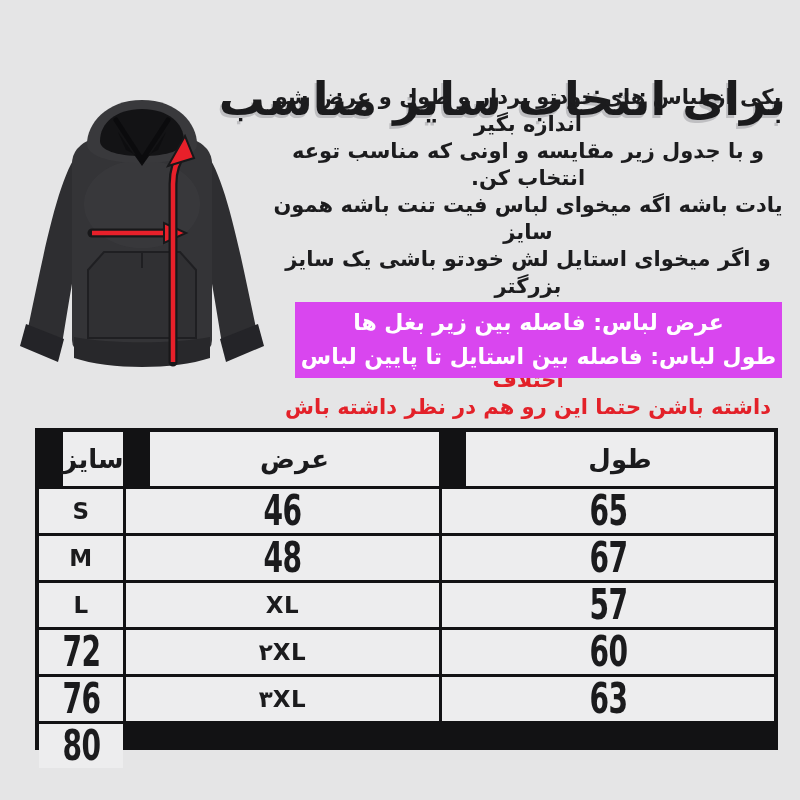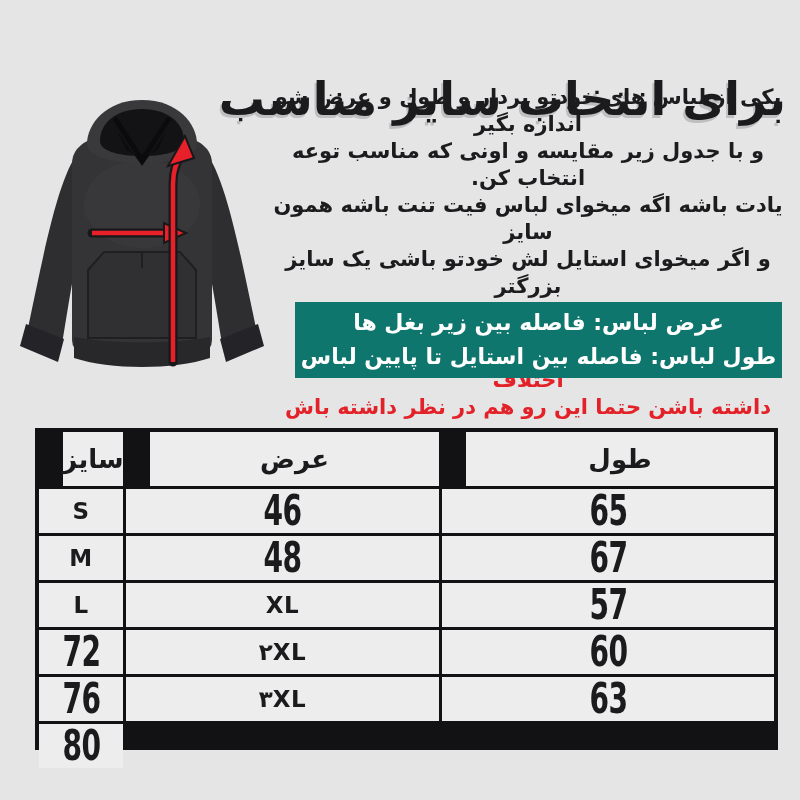--- a/index.html
+++ b/index.html
@@ -14,21 +14,21 @@
          text-shadow:-2px 3px 0 #bfbfc2;white-space:nowrap;margin-top:45px;}
 
   
   .intro{position:absolute;top:84px;right:7px;width:530px;
          direction:rtl;text-align:center;color:#1c1c1e;
          font-size:21px;font-weight:bold;line-height:27px;}
   .intro .red-note{margin-top:13px;color:#e32129;}
 
   
   .def-box{position:absolute;left:295px;top:302px;width:487px;height:76px;
-           background:#0f766e;color:#ffffff;direction:rtl;
+           background:#d946ef;color:#ffffff;direction:rtl;
            display:flex;flex-direction:column;justify-content:center;align-items:center;
            font-size:22px;font-weight:bold;line-height:34px;text-align:center;}
 
   
   .hoodie{position:absolute;left:8px;top:92px;width:268px;height:300px;}
 
   
   .size-table{position:absolute;left:35px;top:428px;width:743px;height:322px;
               box-sizing:border-box;background:#121214;border:4px solid #121214;
               display:grid;grid-template-columns:84px 313px 1fr;

